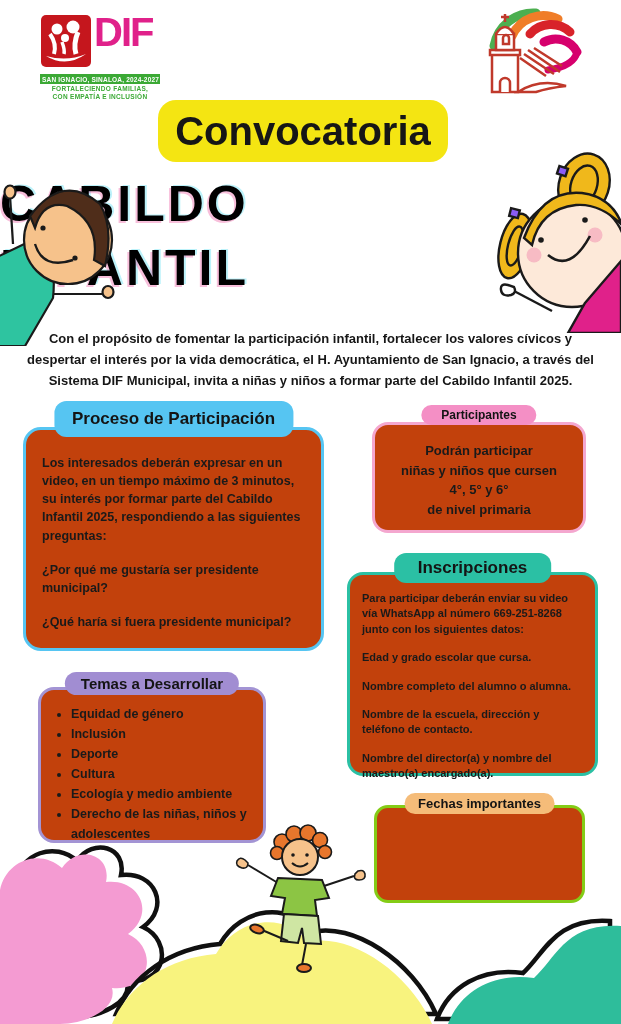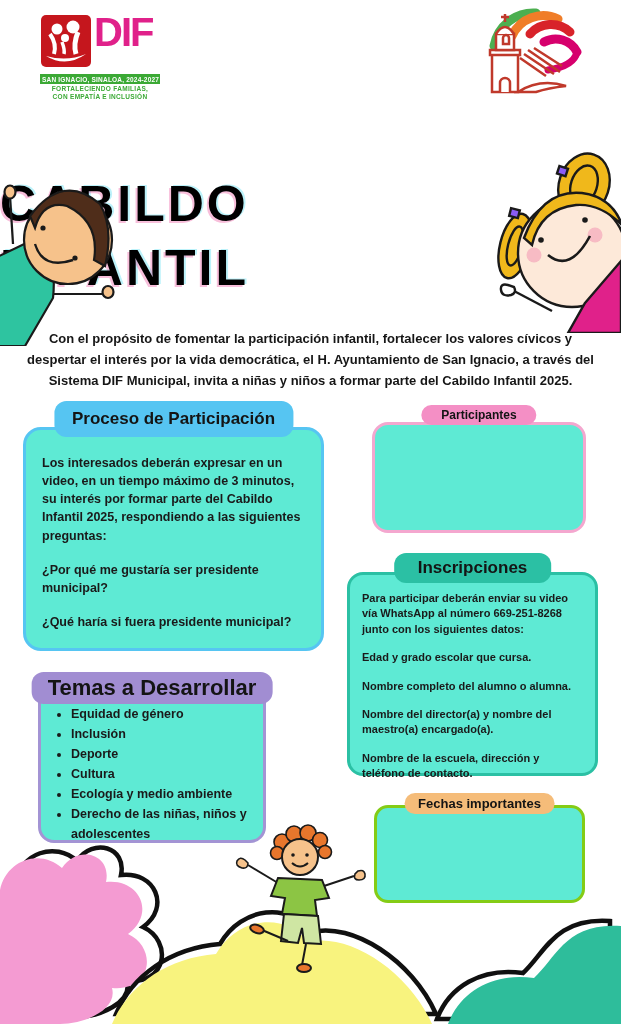--- a/index.html
+++ b/index.html
@@ -17,41 +17,41 @@
   
   .badge{position:absolute;left:158px;top:100px;width:290px;height:62px;background:#F4E512;
          border-radius:18px;display:flex;align-items:center;justify-content:center;
          font-size:40px;font-weight:700;color:#161616;}
   .main-title{position:absolute;left:0;top:172px;width:621px;text-align:left;
               font-size:50px;font-weight:700;letter-spacing:3px;line-height:1.28;color:#000000;
               text-shadow:-2px 2px 0 rgba(236,72,153,.35), 2px -1px 0 rgba(34,211,238,.3);}
   .intro{position:absolute;left:25px;top:316px;width:571px;text-align:center;
          font-size:13px;font-weight:700;line-height:1.6;color:#161616;}
   
-  .box{position:absolute;background:#5eead4;border-radius:18px;}
+  .box{position:absolute;background:#c2410c;border-radius:18px;}
   .pill{position:absolute;left:50%;transform:translateX(-50%);border-radius:12px;
         font-weight:700;color:#141414;white-space:nowrap;z-index:2;}
   .box .body{position:relative;z-index:1;font-weight:700;color:#1a1a1a;}
   
   .proceso{left:23px;top:427px;width:295px;height:218px;border:3px solid #56C5F2;}
   .proceso .pill{top:-29px;background:#56C5F2;font-size:17px;padding:8px 18px;}
   .proceso .body{padding:24px 16px 0 16px;font-size:12.5px;line-height:1.45;}
   .proceso .body p{margin:0 0 16px 0;}
   
   .participantes{left:372px;top:422px;width:208px;height:105px;border:3.5px solid #F4A7CF;border-radius:16px;}
   .participantes .pill{top:-20px;background:#F48FC5;font-size:12px;padding:3px 20px;}
   .participantes .body{padding-top:16px;text-align:center;font-size:13px;line-height:1.5;}
   
   .inscripciones{left:347px;top:572px;width:245px;height:198px;border:3px solid #2BC0A4;border-radius:16px;}
   .inscripciones .pill{top:-22px;background:#2BC0A4;font-size:17px;padding:5px 24px;}
   .inscripciones .body{padding:16px 12px 0 12px;font-size:11px;line-height:1.4;}
   .inscripciones .body p{margin:0 0 13px 0;}
   
   .temas{left:38px;top:687px;width:222px;height:150px;border:3px solid #A394D4;border-radius:16px;}
-  .temas .pill{top:-18px;background:#A18DD2;font-size:22px;padding:3px 16px;}
+  .temas .pill{top:-18px;background:#A18DD2;font-size:15px;padding:3px 16px;}
   .temas .body{padding:14px 6px 0 10px;}
   .temas ul{margin:0;padding-left:20px;font-size:12.5px;line-height:1.6;}
   
   .fechas{left:374px;top:805px;width:205px;height:92px;border:3px solid #84cc16;border-radius:14px;}
   .fechas .pill{top:-15px;background:#F5BC79;font-size:13px;padding:3px 14px;}
   .fechas .body{padding:12px 12px 0 12px;font-size:11.5px;line-height:1.45;}
   .fechas .body p{margin:0 0 12px 0;}
   
   .deco{position:absolute;pointer-events:none;}
 </style>
@@ -98,48 +98,55 @@
         <line x1="27" y1="14" x2="27" y2="6"></line>
         <line x1="23" y1="9" x2="31" y2="9"></line>
         <path d="M22,84 v-9 a5,5 0 0 1 10,0 v9"></path>
         <path d="M25,30 a3,3 0 0 1 6,0 v6 h-6 z"></path>
         <path d="M42,50 l26,18 M46,46 l30,20 M50,42 l32,22 M56,40 l28,18" fill="none"></path>
         <path d="M40,84 Q62,70 88,78 Q70,80 58,84 Z"></path>
       </g>
     </svg>
   </div>
 
+  <div class="badge">Convocatoria</div>
   <div class="main-title">
     <div>CABILDO</div>
     <div>INFANTIL</div>
   </div>
 
   <p class="intro">Con el propósito de fomentar la participación infantil, fortalecer los valores cívicos y despertar el interés por la vida democrática, el H. Ayuntamiento de San Ignacio, a través del Sistema DIF Municipal, invita a niñas y niños a formar parte del Cabildo Infantil 2025.</p>
 
   <div class="box proceso">
     <div class="pill">Proceso de Participación</div>
     <div class="body">
       <p>Los interesados deberán expresar en un video, en un tiempo máximo de 3 minutos, su interés por formar parte del Cabildo Infantil 2025, respondiendo a las siguientes preguntas:</p>
       <p>¿Por qué me gustaría ser presidente municipal?</p>
       <p>¿Qué haría si fuera presidente municipal?</p>
     </div>
   </div>
 
   <div class="box participantes">
     <div class="pill">Participantes</div>
+    <div class="body">
+      <span>Podrán participar</span><br>
+      <span>niñas y niños que cursen</span><br>
+      <span>4°, 5° y 6°</span><br>
+      <span>de nivel primaria</span>
+    </div>
   </div>
 
   <div class="box inscripciones">
     <div class="pill">Inscripciones</div>
     <div class="body">
       <p>Para participar deberán enviar su video vía WhatsApp al número 669-251-8268 junto con los siguientes datos:</p>
       <p>Edad y grado escolar que cursa.</p>
       <p>Nombre completo del alumno o alumna.</p>
+      <p>Nombre de la escuela, dirección y teléfono de contacto.</p>
       <p>Nombre del director(a) y nombre del maestro(a) encargado(a).</p>
-      <p>Nombre de la escuela, dirección y teléfono de contacto.</p>
     </div>
   </div>
 
   <div class="box temas">
     <div class="pill">Temas a Desarrollar</div>
     <div class="body">
       <ul>
         <li>Equidad de género</li>
         <li>Inclusión</li>
         <li>Deporte</li>

